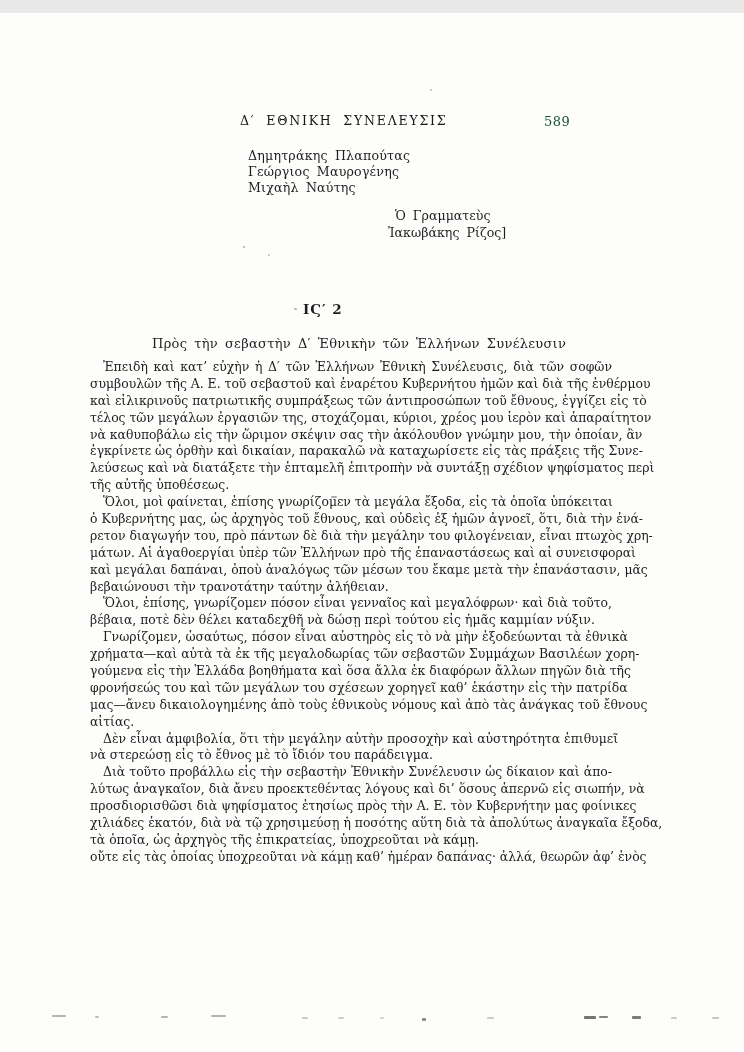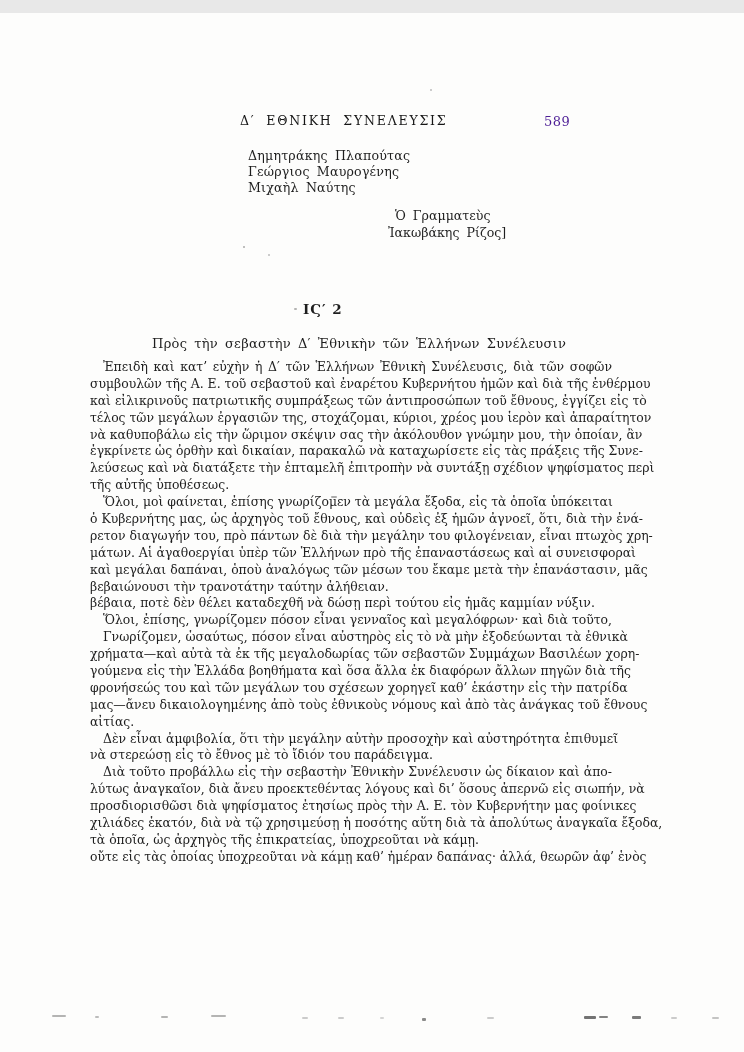--- a/index.html
+++ b/index.html
@@ -22,21 +22,21 @@
     letter-spacing: 1.8px;
     word-spacing: 5px;
     white-space: nowrap;
     color: #161616;
   }
   .page-number {
     position: absolute;
     left: 544px; top: 101px;
     font-size: 13px;
     letter-spacing: 0.5px;
-    color: #4c1d95;
+    color: #14532d;
   }
   .signatories {
     position: absolute;
     left: 248px; top: 135px;
     font-size: 12.6px;
     line-height: 15.9px;
     letter-spacing: 0.2px;
     word-spacing: 3px;
     white-space: nowrap;
   }
@@ -127,22 +127,22 @@
       </div>
       <div class="paragraph">
         <div class="line first">Ὅλοι, μοὶ φαίνεται, ἐπίσης γνωρίζομεν τὰ μεγάλα ἔξοδα, εἰς τὰ ὁποῖα ὑπόκειται</div>
         <div class="line">ὁ Κυβερνήτης μας, ὡς ἀρχηγὸς τοῦ ἔθνους, καὶ οὐδεὶς ἐξ ἡμῶν ἀγνοεῖ, ὅτι, διὰ τὴν ἐνά-</div>
         <div class="line">ρετον διαγωγήν του, πρὸ πάντων δὲ διὰ τὴν μεγάλην του φιλογένειαν, εἶναι πτωχὸς χρη-</div>
         <div class="line">μάτων. Αἱ ἀγαθοεργίαι ὑπὲρ τῶν Ἑλλήνων πρὸ τῆς ἐπαναστάσεως καὶ αἱ συνεισφοραὶ</div>
         <div class="line">καὶ μεγάλαι δαπάναι, ὁποὺ ἀναλόγως τῶν μέσων του ἔκαμε μετὰ τὴν ἐπανάστασιν, μᾶς</div>
         <div class="line last">βεβαιώνουσι τὴν τρανοτάτην ταύτην ἀλήθειαν.</div>
       </div>
       <div class="paragraph">
+        <div class="line first">Ὅλοι, ἐπίσης, γνωρίζομεν πόσον εἶναι γενναῖος καὶ μεγαλόφρων· καὶ διὰ τοῦτο,</div>
         <div class="line last">βέβαια, ποτὲ δὲν θέλει καταδεχθῆ νὰ δώσῃ περὶ τούτου εἰς ἡμᾶς καμμίαν νύξιν.</div>
-        <div class="line first">Ὅλοι, ἐπίσης, γνωρίζομεν πόσον εἶναι γενναῖος καὶ μεγαλόφρων· καὶ διὰ τοῦτο,</div>
       </div>
       <div class="paragraph">
         <div class="line first">Γνωρίζομεν, ὡσαύτως, πόσον εἶναι αὐστηρὸς εἰς τὸ νὰ μὴν ἐξοδεύωνται τὰ ἐθνικὰ</div>
         <div class="line">χρήματα—καὶ αὐτὰ τὰ ἐκ τῆς μεγαλοδωρίας τῶν σεβαστῶν Συμμάχων Βασιλέων χορη-</div>
         <div class="line">γούμενα εἰς τὴν Ἑλλάδα βοηθήματα καὶ ὅσα ἄλλα ἐκ διαφόρων ἄλλων πηγῶν διὰ τῆς</div>
         <div class="line">φρονήσεώς του καὶ τῶν μεγάλων του σχέσεων χορηγεῖ καθ’ ἑκάστην εἰς τὴν πατρίδα</div>
         <div class="line">μας—ἄνευ δικαιολογημένης ἀπὸ τοὺς ἐθνικοὺς νόμους καὶ ἀπὸ τὰς ἀνάγκας τοῦ ἔθνους</div>
         <div class="line last">αἰτίας.</div>
       </div>
       <div class="paragraph">

